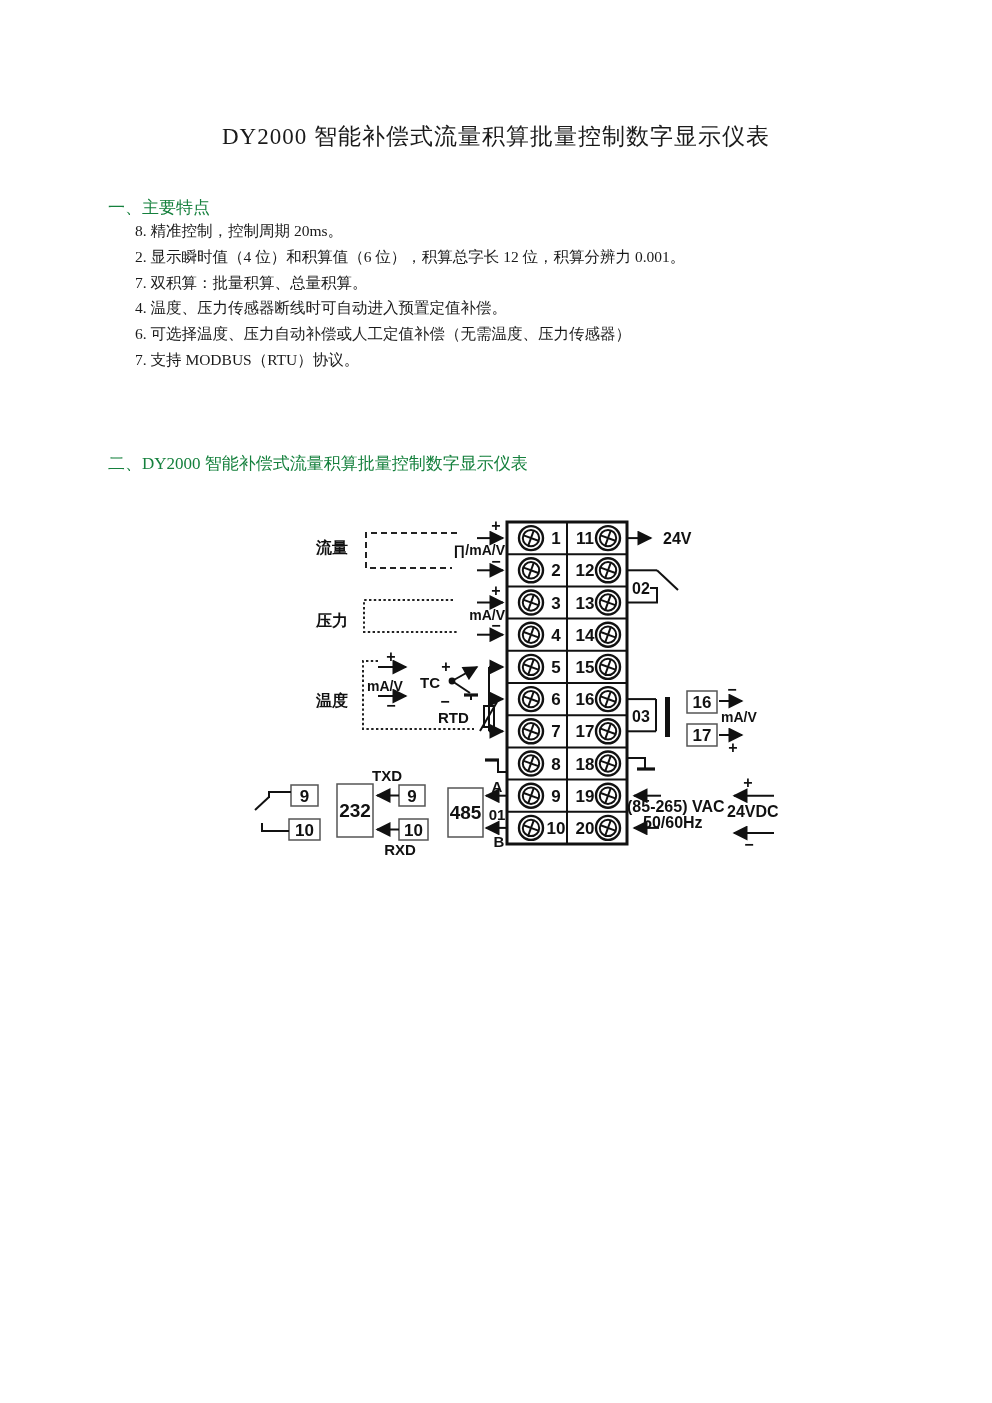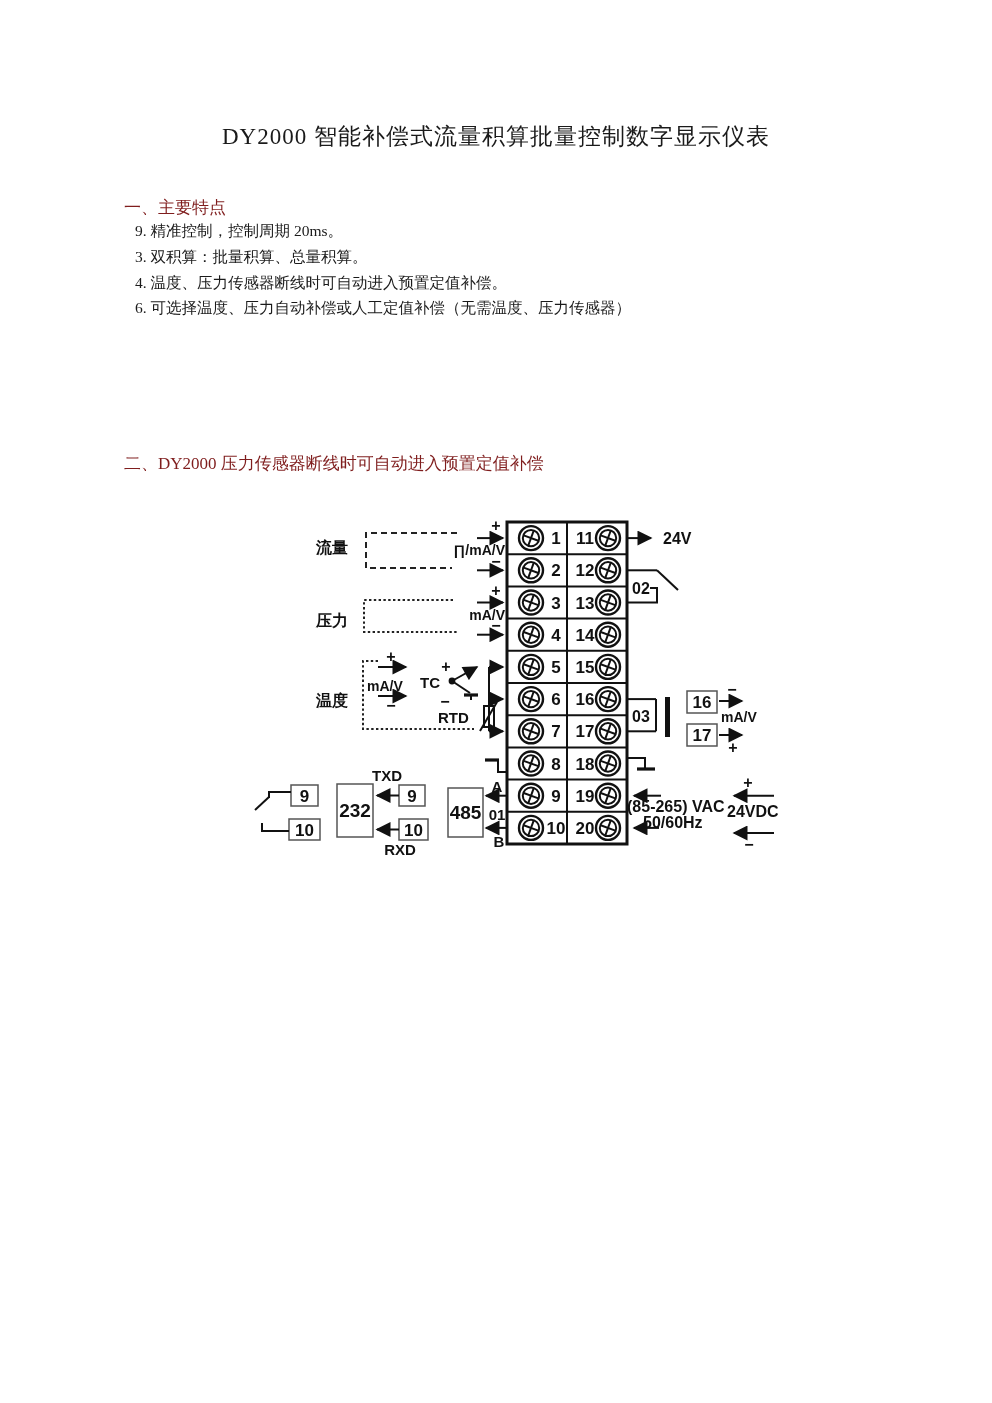--- a/index.html
+++ b/index.html
@@ -1,20 +1,20 @@
 <!DOCTYPE html>
 <html><head>
 <meta charset="utf-8">
 <style>
   html,body{margin:0;padding:0;background:#ffffff;}
   .page{position:relative;width:992px;height:1403px;background:#fff;overflow:hidden;
         font-family:"Liberation Serif","DejaVu Serif",serif;color:#1a1a1a;}
   .title{position:absolute;top:106px;left:0;width:992px;text-align:center;
          font-size:23px;font-weight:normal;letter-spacing:1px;}
-  .sec-head{position:absolute;left:108px;font-size:17px;color:#7f1d1d;font-weight:normal;white-space:pre;margin-left:16px;}
+  .sec-head{position:absolute;left:108px;font-size:17px;color:#15803d;font-weight:normal;white-space:pre;}
   .sec-head b{font-weight:normal;}
   .s1{top:196px;}
   .s2{top:452px;}
   .features{position:absolute;left:135px;top:218px;width:760px;}
   .feat{font-size:15.5px;line-height:25.8px;white-space:pre;}
   .diagram{position:absolute;left:0;top:495px;}
 
   
   .wire{stroke:#111;stroke-width:2;fill:none;}
   .wire3{stroke:#111;stroke-width:3.2;fill:none;}
@@ -36,27 +36,29 @@
 </head>
 <body>
 
 <div class="page">
 
   <h1 class="title">DY2000 智能补偿式流量积算批量控制数字显示仪表</h1>
 
   <div class="sec-head s1">一、主要特点</div>
 
   <div class="features">
-    <div class="feat">9. 精准控制，控制周期 20ms。</div>
-    <div class="feat">3. 双积算：批量积算、总量积算。</div>
+    <div class="feat">8. 精准控制，控制周期 20ms。</div>
+    <div class="feat">2. 显示瞬时值（4 位）和积算值（6 位），积算总字长 12 位，积算分辨力 0.001。</div>
+    <div class="feat">7. 双积算：批量积算、总量积算。</div>
     <div class="feat">4. 温度、压力传感器断线时可自动进入预置定值补偿。</div>
     <div class="feat">6. 可选择温度、压力自动补偿或人工定值补偿（无需温度、压力传感器）</div>
+    <div class="feat">7. 支持 MODBUS（RTU）协议。</div>
   </div>
 
-  <div class="sec-head s2"><span>二、</span><b>DY2000</b><span> 压力传感器断线时可自动进入预置定值补偿</span></div>
+  <div class="sec-head s2"><span>二、</span><b>DY2000</b><span> 智能补偿式流量积算批量控制数字显示仪表</span></div>
 
   <svg class="diagram" width="992" height="395" viewBox="0 0 992 395">
     <defs>
       <marker id="ah" viewBox="0 0 10 10" refX="9" refY="5" markerWidth="8.5" markerHeight="7.5" orient="auto-start-reverse">
         <path d="M0,0 L10,5 L0,10 z" fill="#111"></path>
       </marker>
       <g id="screw">
         <circle class="scr" r="12" fill="#fff" stroke-width="2.4"></circle>
         <circle class="scr" r="8.2" stroke-width="2"></circle>
         <g transform="rotate(20)" stroke="#111" stroke-width="2">

